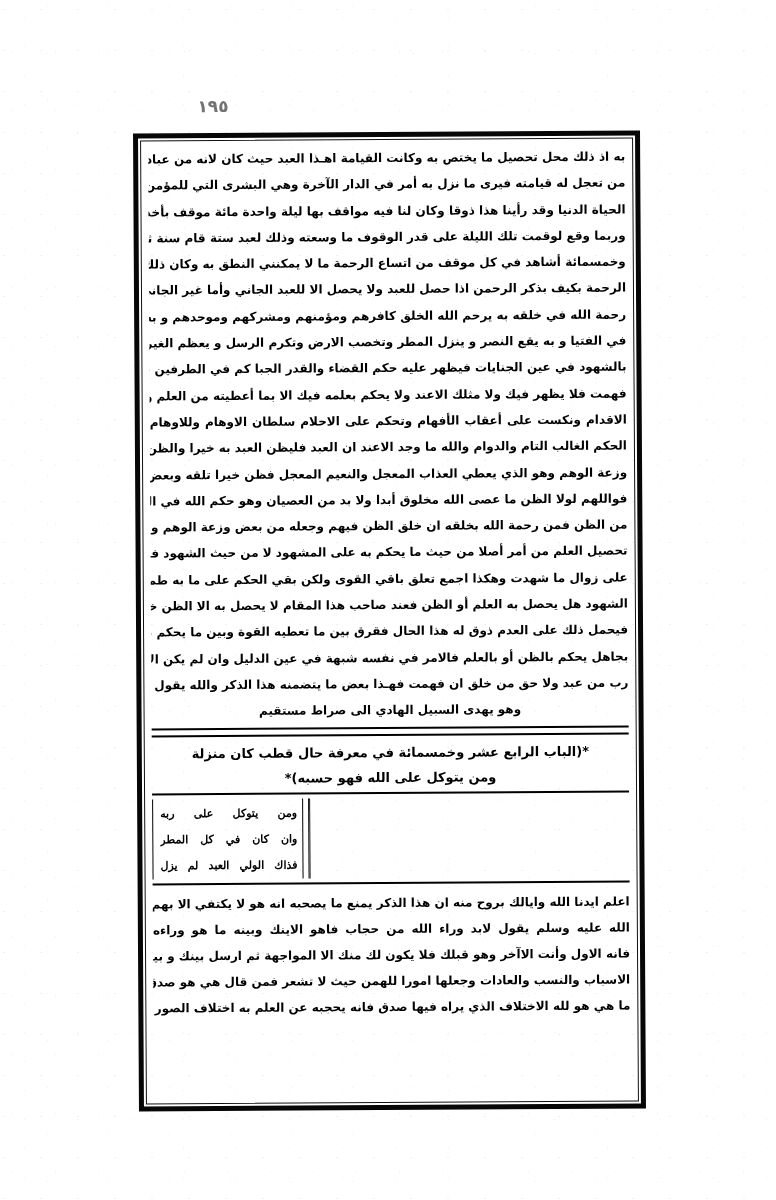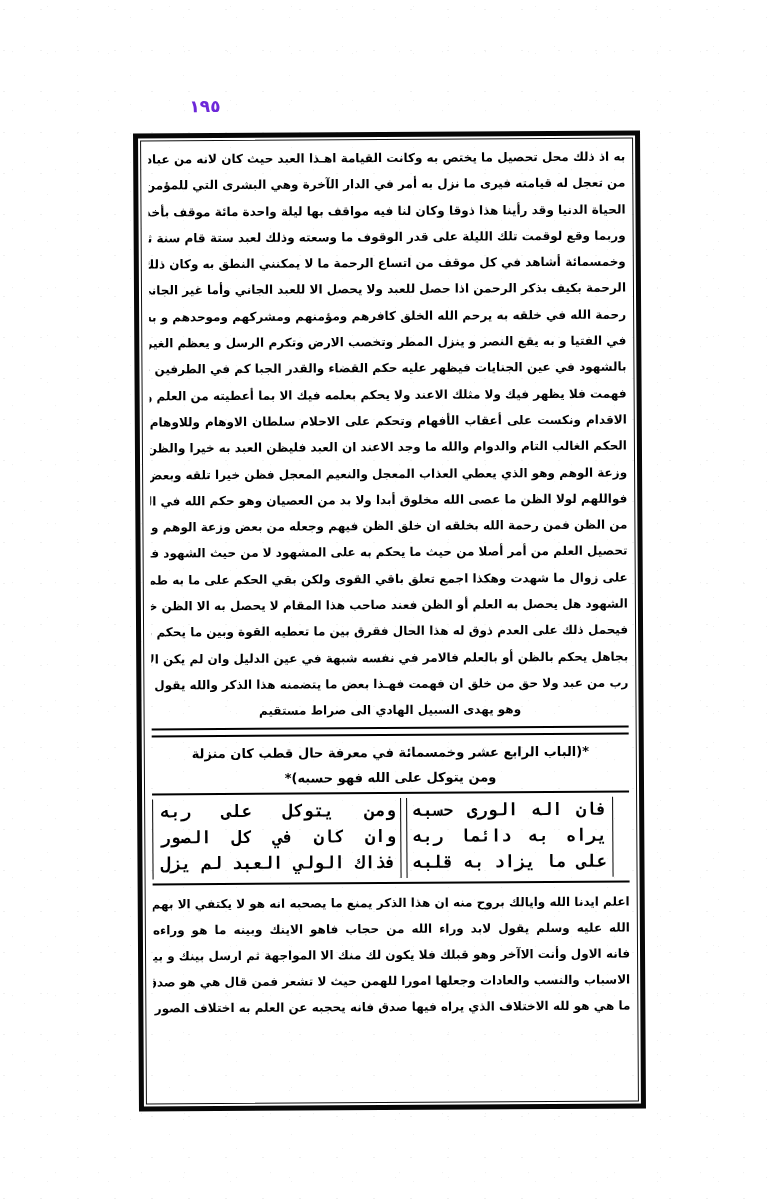--- a/index.html
+++ b/index.html
@@ -12,29 +12,29 @@
     height: 1200px;
     position: relative;
     overflow: hidden;
     font-family: "DejaVu Sans", sans-serif;
     color: #000000;
   }
 
   
   .folio {
     position: absolute;
-    left: 170px;
+    left: 178px;
     top: 96px;
     width: 70px;
     text-align: center;
     font-family: "DejaVu Sans", sans-serif;
     font-size: 17px;
     font-weight: 700;
     letter-spacing: 0px;
-    color: #6d28d9;
+    color: #737373;
     direction: rtl;
     transform: rotate(-0.6deg);
   }
 
   
   .frame-outer {
     position: absolute;
     left: 136px;
     top: 132px;
     width: 507px;
@@ -142,22 +142,22 @@
     box-sizing: border-box;
   }
   .vrule.single {
     flex: 0 0 3px;
     border-left: 1.8px solid #000;
     border-right: none;
   }
   .verse-line {
     display: block;
     white-space: nowrap;
-    font-family: Liberation Mono, monospace;
-    font-size: 17px;
+    font-family: Liberation Serif, serif;
+    font-size: 11px;
     line-height: 26px;
     height: 26px;
     font-weight: 700;
     letter-spacing: -0.1px;
     text-align: justify;
     text-align-last: justify;
     direction: rtl;
     color: #000;
     overflow: hidden;
   }
@@ -229,29 +229,24 @@
 
     <div class="block" id="chapter-heading">
       <span class="ln center"><i>*(الباب الرابع عشر وخمسمائة في معرفة حال قطب كان منزلة</i></span>
       <span class="ln center"><i>ومن يتوكل على الله فهو حسبه)*</i></span>
     </div>
 
     <div class="verse-table">
       <div class="vrule single"></div>
       <div class="verse-col">
         <span class="verse-line"><i>ومن يتوكل على ربه</i></span>
-        <span class="verse-line"><i>وان كان في كل الصور</i></span>
+        <span class="verse-line"><i>وان كان في كل المطر</i></span>
         <span class="verse-line"><i>فذاك الولي العبد لم يزل</i></span>
       </div>
       <div class="vrule"></div>
-      <div class="verse-col">
-        <span class="verse-line"><i>فان اله الورى حسبه</i></span>
-        <span class="verse-line"><i>يراه به دائما ربه</i></span>
-        <span class="verse-line"><i>على ما يزاد به قلبه</i></span>
-      </div>
       <div class="vrule single"></div>
       <div class="verse-pad"></div>
     </div>
 
     <div class="block" id="bottom-text">
       <span class="ln"><i>اعلم ايدنا الله وايالك بروح منه ان هذا الذكر يمنع ما يصحبه انه هو لا يكتفي الا بهم لان النبي صلى</i></span>
       <span class="ln"><i>الله عليه وسلم يقول لابد وراء الله من حجاب فاهو الاينك وبينه ما هو وراءه</i></span>
       <span class="ln"><i>فانه الاول وأنت الاآخر وهو قبلك فلا يكون لك منك الا المواجهة ثم ارسل بينك و بينه حجب</i></span>
       <span class="ln"><i>الاسباب والنسب والعادات وجعلها امورا للهمن حيث لا تشعر فمن قال هي هو صدق ومن قال</i></span>
       <span class="ln"><i>ما هي هو لله الاختلاف الذي يراه فيها صدق فانه يحجبه عن العلم به اختلاف الصور وكما يقطع</i></span>

